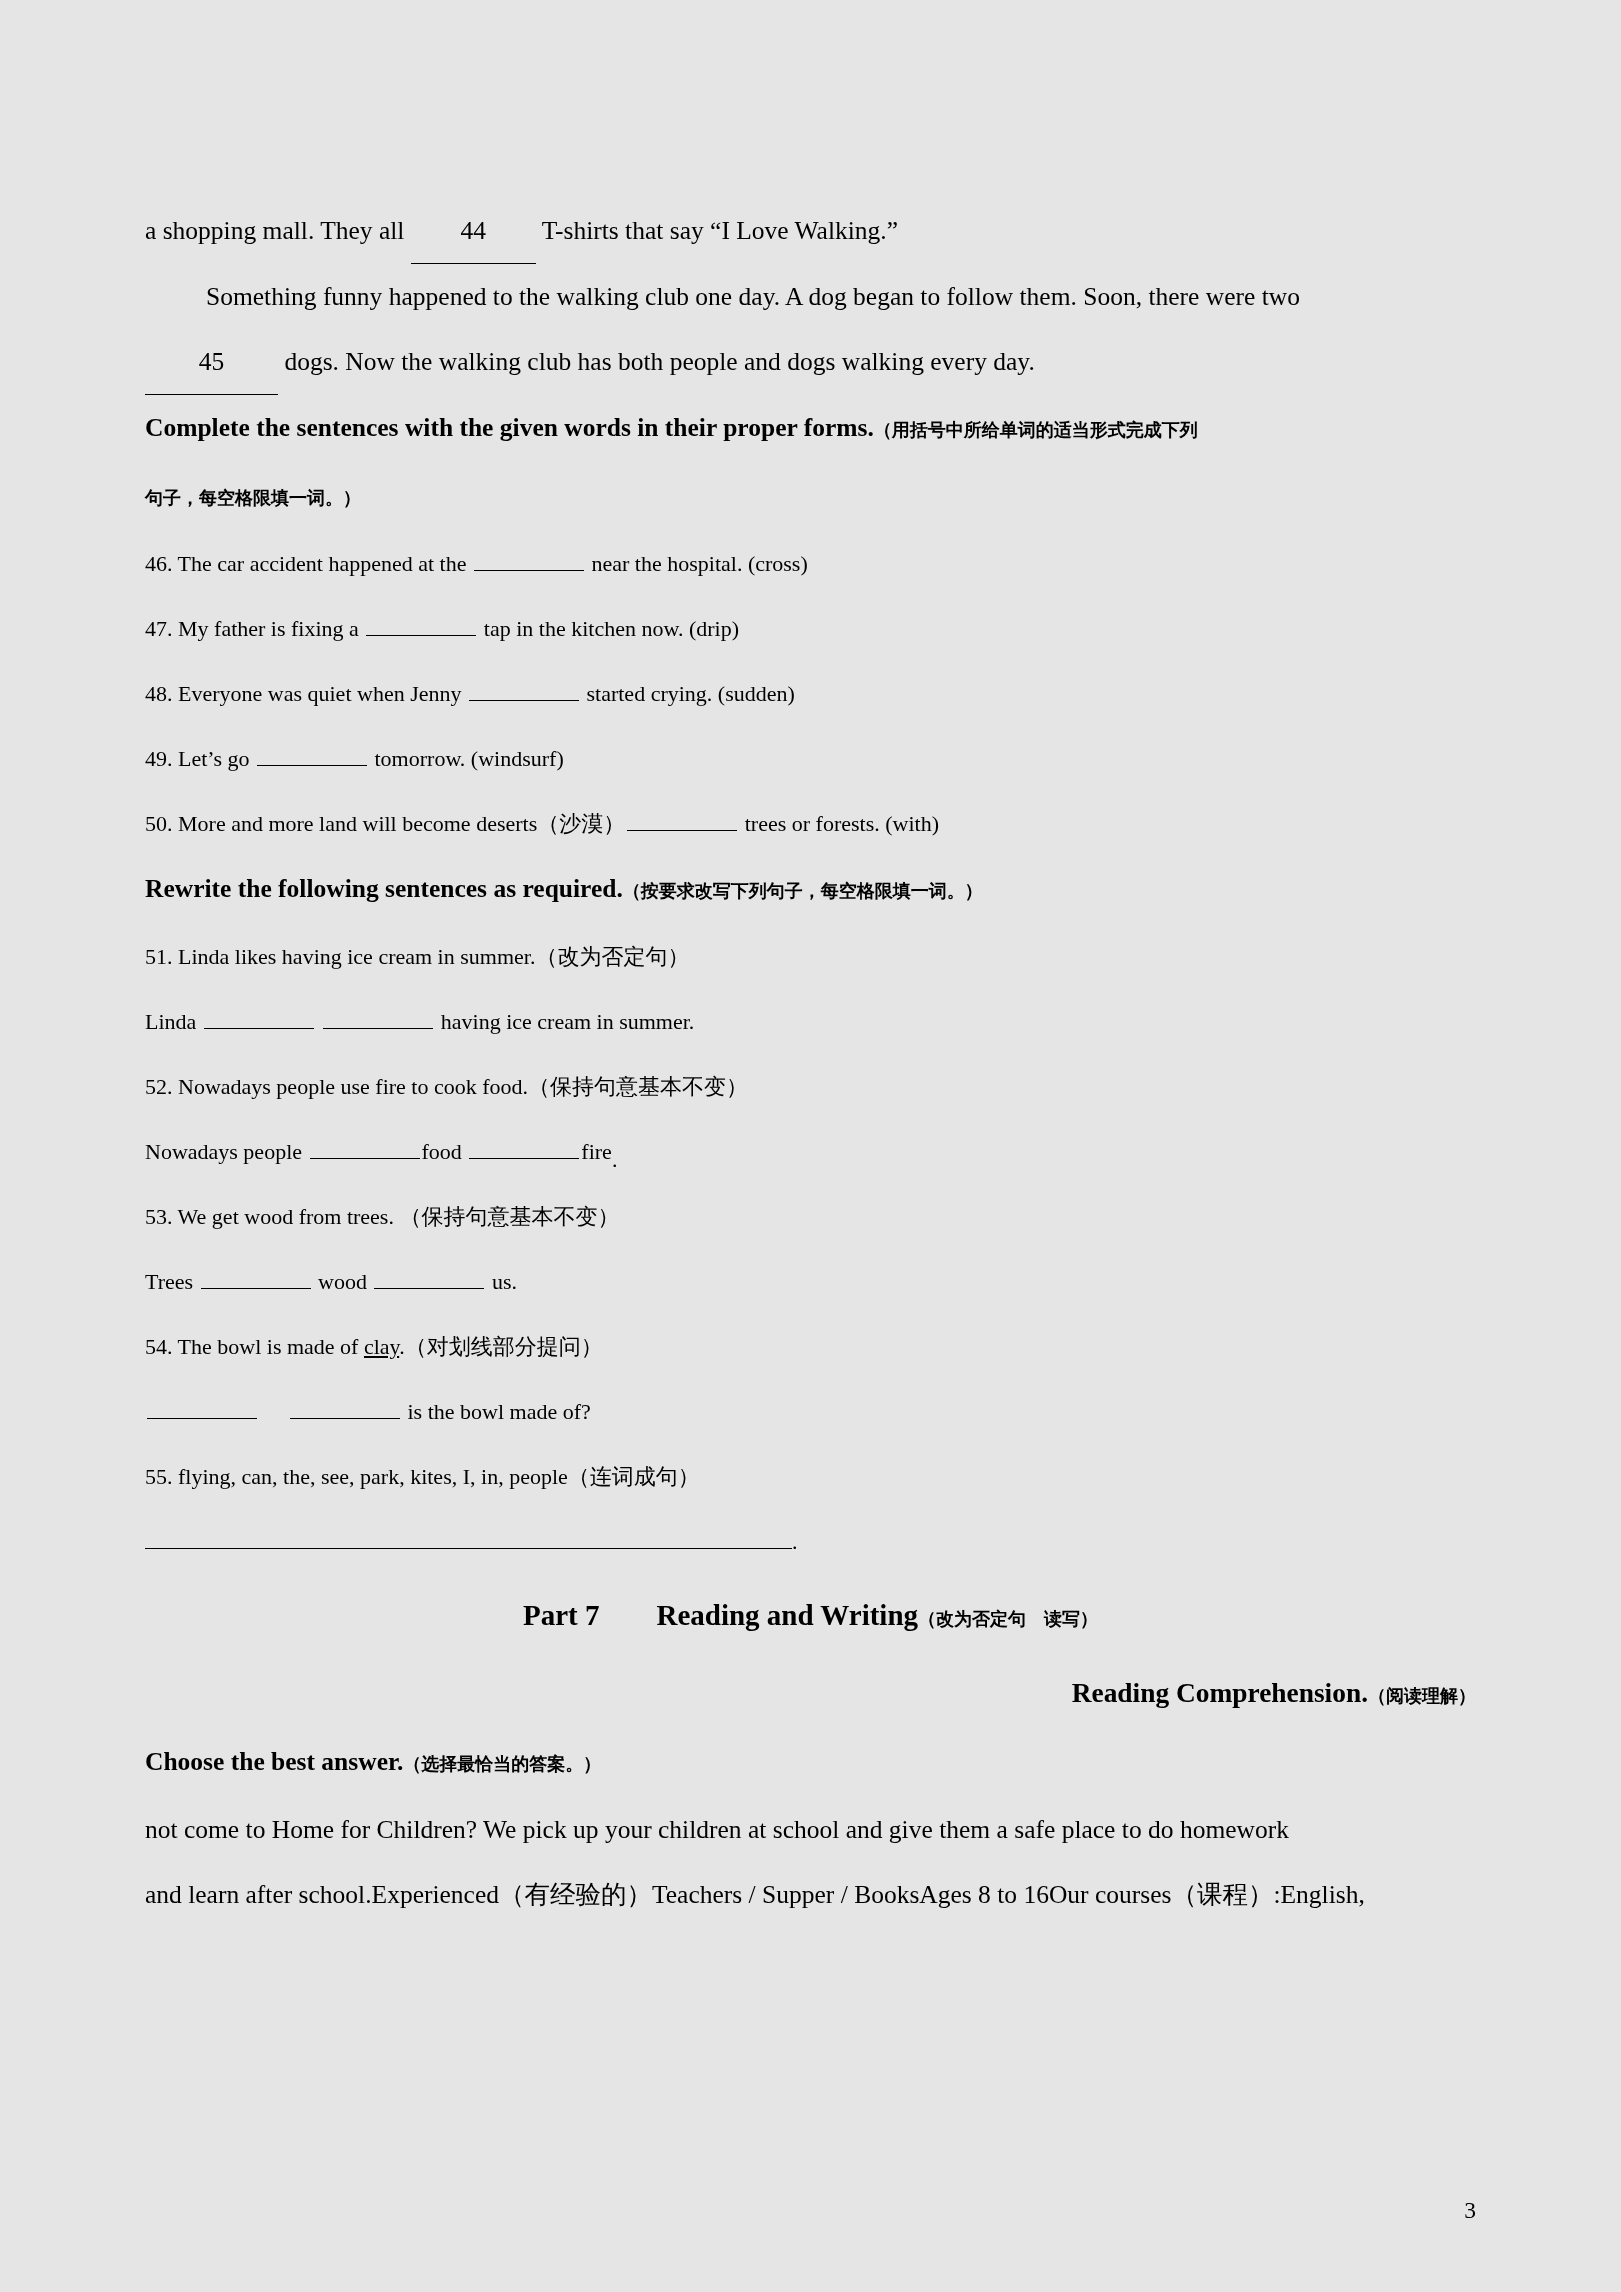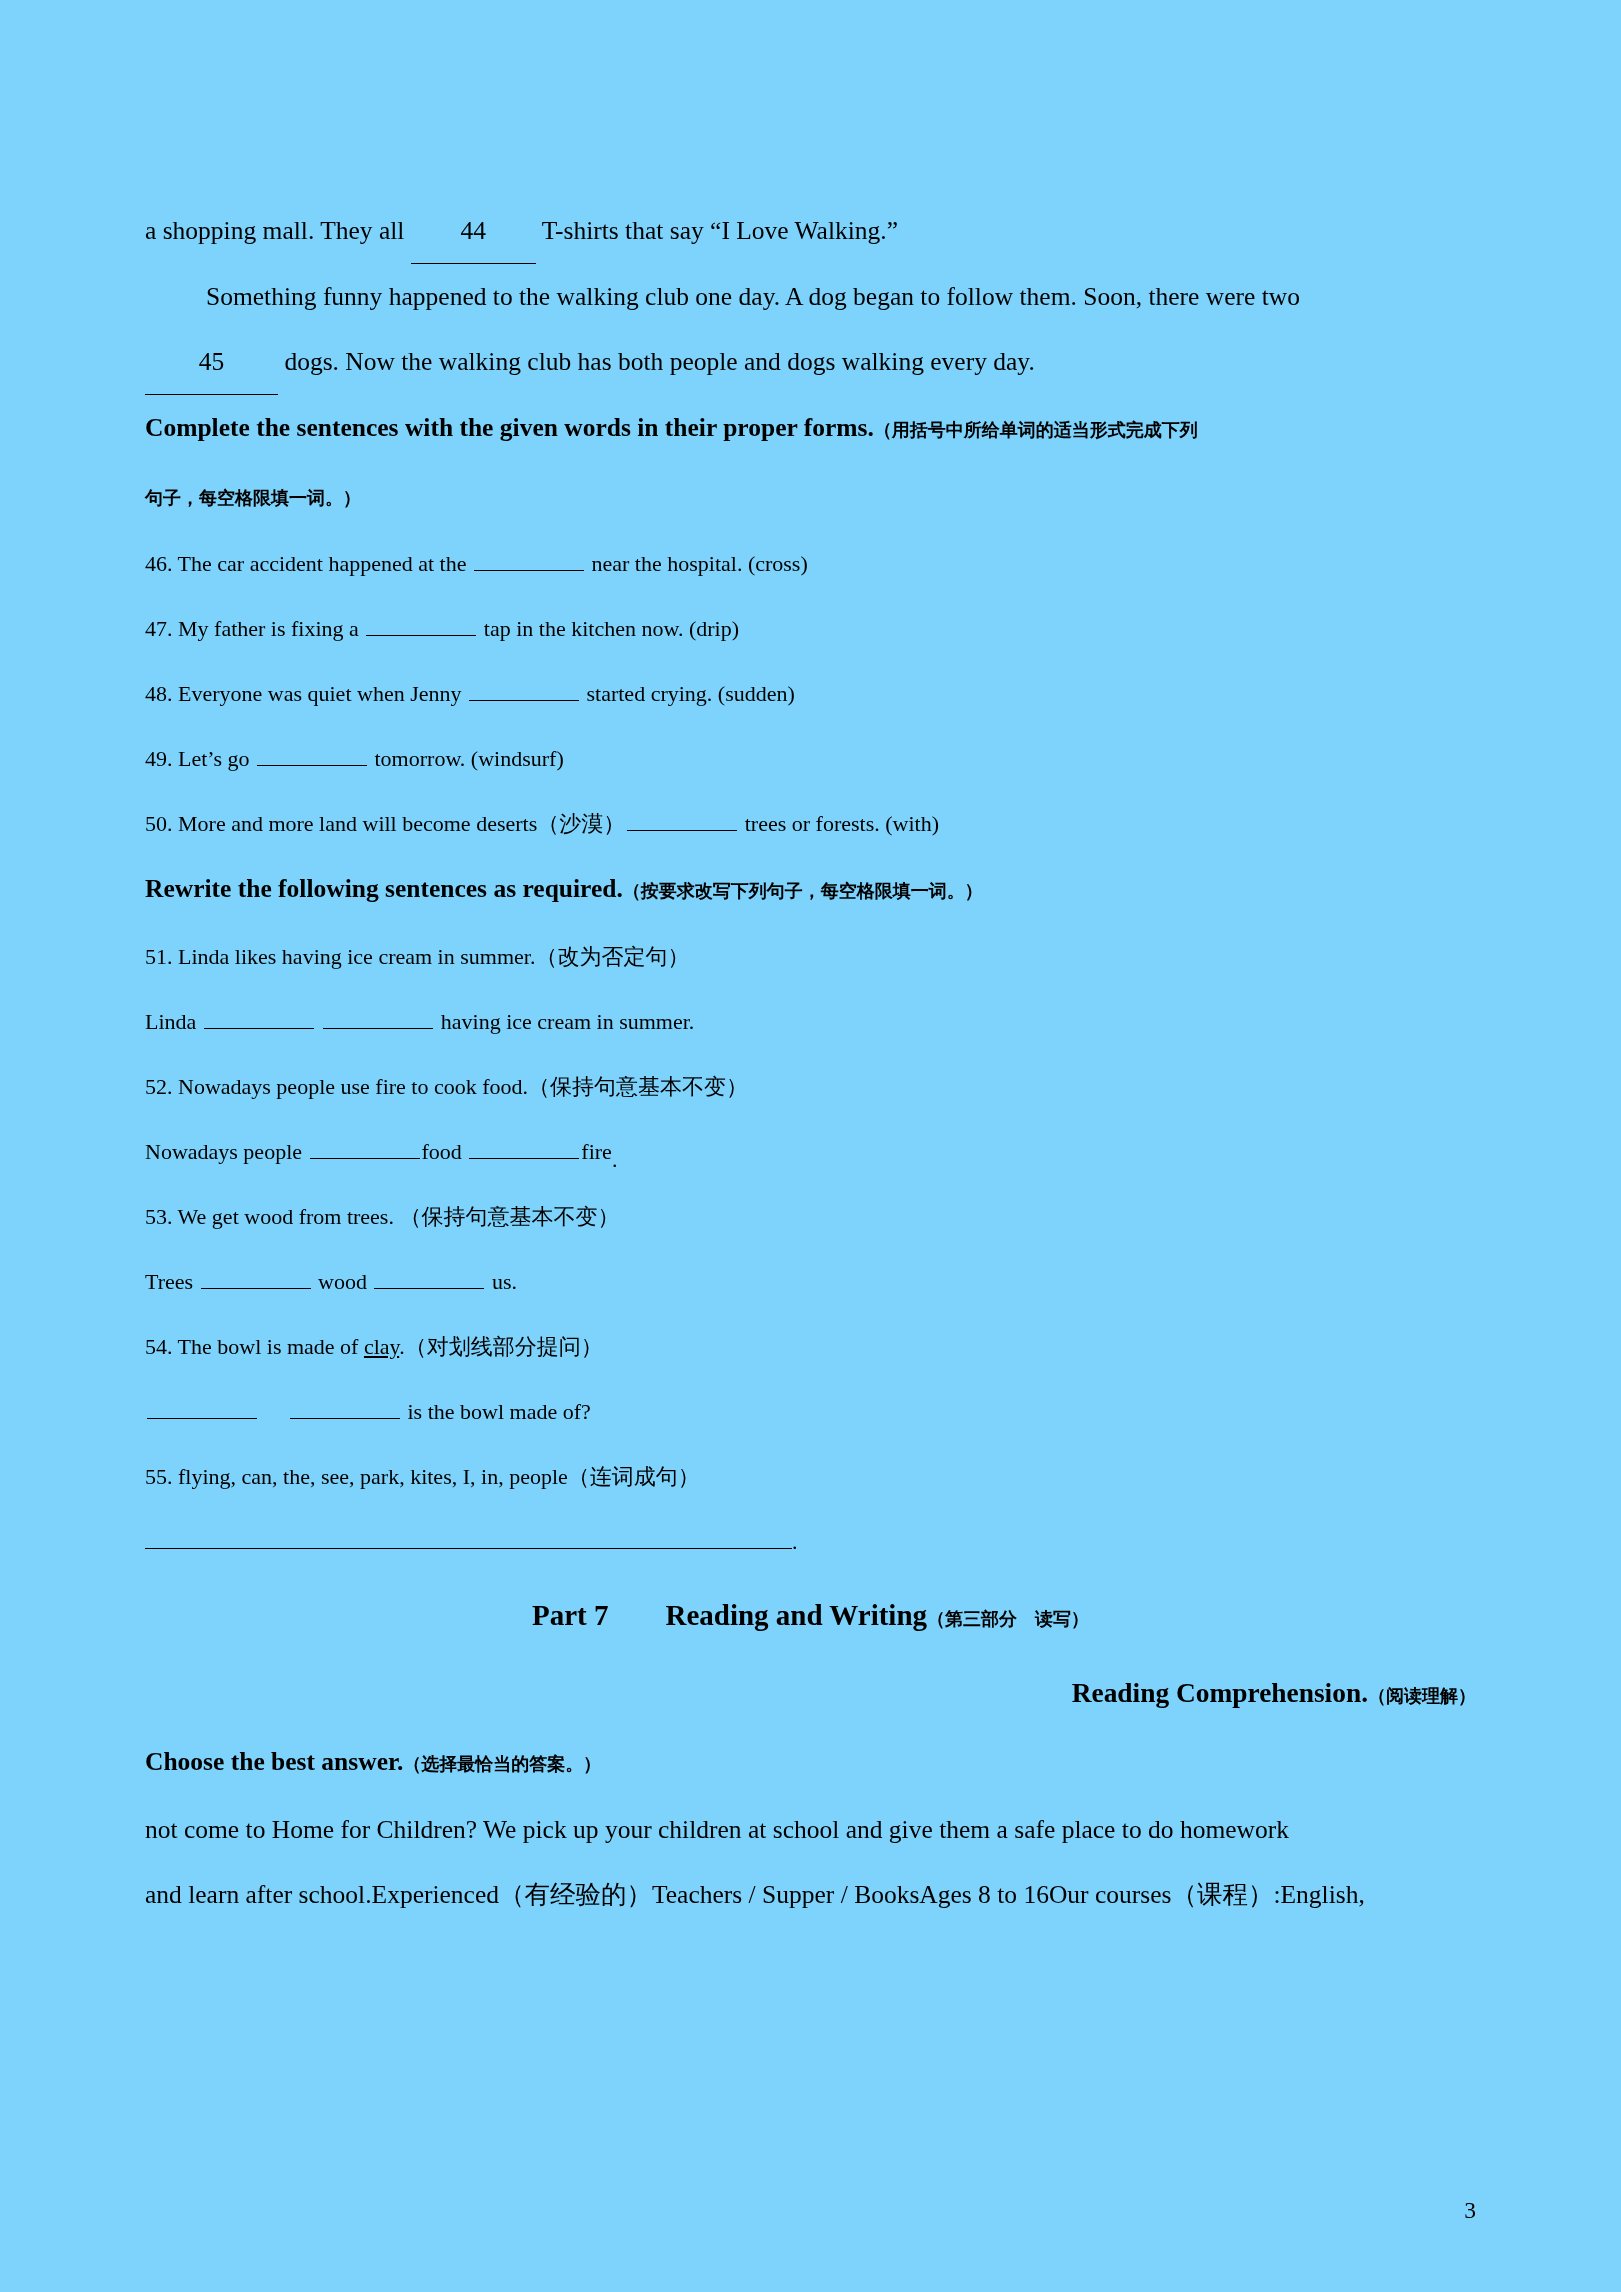--- a/index.html
+++ b/index.html
@@ -8,21 +8,21 @@
     background: #ffffff;
   }
   body {
     font-family: "Liberation Serif", "DejaVu Serif", serif;
     color: #000000;
   }
   .page {
     position: relative;
     width: 1621px;
     height: 2293px;
-    background: #7dd3fc;
+    background: #e5e5e5;
     box-sizing: border-box;
     padding: 137px 145px 59px 145px;
     overflow: hidden;
   }
   .para {
     margin: 0;
     font-size: 25.5px;
     line-height: 65px;
   }
   .indent {
@@ -130,21 +130,21 @@
 
   <p class="q-line"><span>53.</span><span> We get wood from trees. （保持句意基本不变）</span></p>
   <p class="q-line"><span>Trees </span><span class="blank b110"></span><span> wood </span><span class="blank b110"></span><span> us.</span></p>
 
   <p class="q-line"><span>54.</span><span> The bowl is made of </span><span class="underline-word">clay</span><span>.（对划线部分提问）</span></p>
   <p class="q-line"><span class="blank b110"></span><span class="sp-med"></span><span class="blank b110"></span><span> is the bowl made of?</span></p>
 
   <p class="q-line"><span>55.</span><span> flying, can, the, see, park, kites, I, in, people（连词成句）</span></p>
   <p class="q-line"><span class="long-blank"></span><span>.</span></p>
 
-  <p class="center-head"><span>Part 7</span><span class="sp-wide"></span><span>Reading and Writing</span><span class="cn-bold">（第三部分　读写）</span></p>
+  <p class="center-head"><span>Part 7</span><span class="sp-wide"></span><span>Reading and Writing</span><span class="cn-bold">（改为否定句　读写）</span></p>
 
   <p class="center-head2"><span>Reading Comprehension.</span><span class="cn-bold">（阅读理解）</span></p>
 
   <p class="bold-head"><span>Choose the best answer.</span><span class="cn-bold">（选择最恰当的答案。）</span></p>
 
   <p class="para">not come to Home for Children? We pick up your children at school and give them a safe place to do homework</p>
   <p class="para">and learn after school.Experienced（有经验的）Teachers / Supper / BooksAges 8 to 16Our courses（课程）:English,</p>
 
   <div class="page-number">3</div>
 

